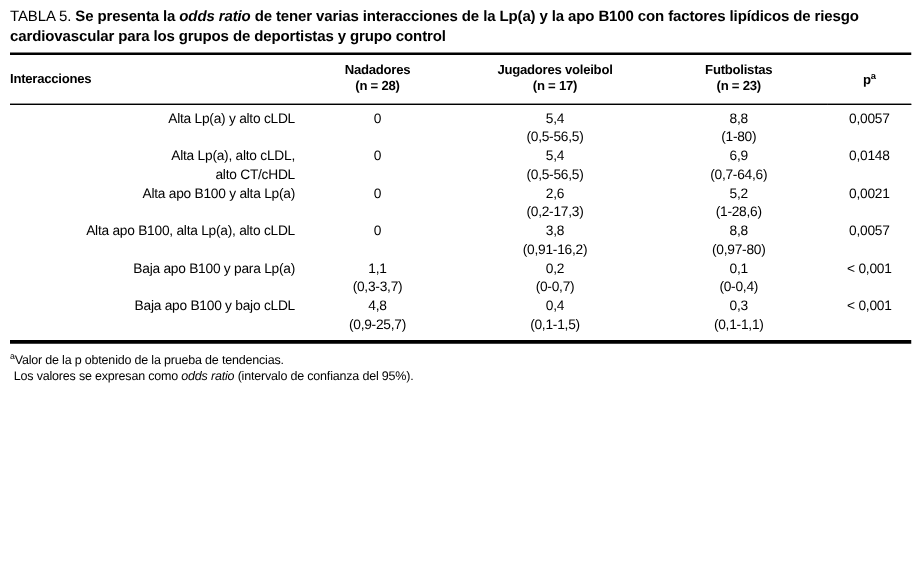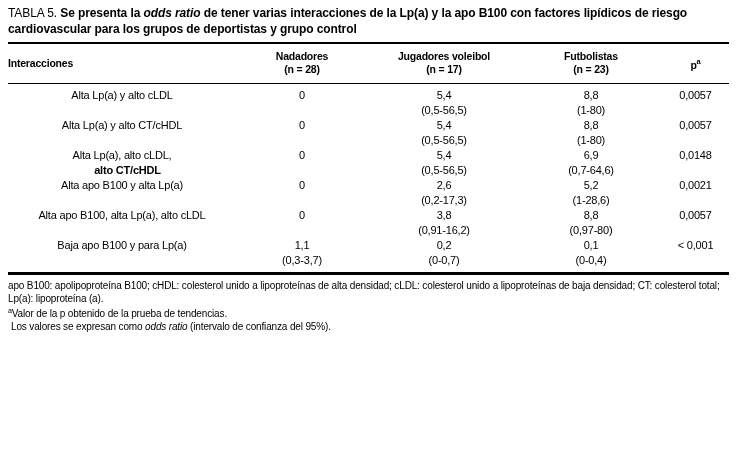--- a/index.html
+++ b/index.html
@@ -56,23 +56,23 @@
 
   tbody td {
     font-size: 11px;
     line-height: 15px;
     letter-spacing: -0.2px;
     padding: 0;
     vertical-align: top;
   }
   tbody tr:first-child td { padding-top: 4px; }
   tbody tr:last-child td { padding-bottom: 4px; }
-  td.c-label { text-align: center; }
+  td.c-label { text-align: right; }
   td.c-num, td.c-p { text-align: center; }
-  .lbl2 { padding-left: 11px; font-weight: bold; }
+  .lbl2 { padding-left: 11px; }
 
   .rule-bottom { border-top: 3px solid #000; }
 
   
   .footnotes {
     margin-top: 5px;
     font-size: 10px;
     line-height: 12.5px;
     letter-spacing: -0.15px;
   }
@@ -133,56 +133,35 @@
     </td>
     <td class="c-num">
       <div>8,8</div>
       <div>(1-80)</div>
     </td>
     <td class="c-p">
       <div>0,0057</div>
     </td>
   </tr>
 
-  <tr>
-    <td class="c-label">
-      <div>Alta Lp(a) y alto CT/cHDL</div>
-      <div class="lbl2"></div>
+
+  <tr>
+    <td class="c-label">
+      <div>Alta Lp(a), alto cLDL,</div>
+      <div class="lbl2">alto CT/cHDL</div>
     </td>
     <td class="c-num">
       <div>0</div>
       <div></div>
     </td>
     <td class="c-num">
       <div>5,4</div>
       <div>(0,5-56,5)</div>
     </td>
     <td class="c-num">
-      <div>8,8</div>
-      <div>(1-80)</div>
-    </td>
-    <td class="c-p">
-      <div>0,0057</div>
-    </td>
-  </tr>
-
-  <tr>
-    <td class="c-label">
-      <div>Alta Lp(a), alto cLDL,</div>
-      <div class="lbl2">alto CT/cHDL</div>
-    </td>
-    <td class="c-num">
-      <div>0</div>
-      <div></div>
-    </td>
-    <td class="c-num">
-      <div>5,4</div>
-      <div>(0,5-56,5)</div>
-    </td>
-    <td class="c-num">
       <div>6,9</div>
       <div>(0,7-64,6)</div>
     </td>
     <td class="c-p">
       <div>0,0148</div>
     </td>
   </tr>
 
   <tr>
     <td class="c-label">
@@ -246,24 +225,44 @@
     </td>
     <td class="c-num">
       <div>0,1</div>
       <div>(0-0,4)</div>
     </td>
     <td class="c-p">
       <div>&lt; 0,001</div>
     </td>
   </tr>
 
+  <tr>
+    <td class="c-label">
+      <div>Baja apo B100 y bajo cLDL</div>
+      <div class="lbl2"></div>
+    </td>
+    <td class="c-num">
+      <div>4,8</div>
+      <div>(0,9-25,7)</div>
+    </td>
+    <td class="c-num">
+      <div>0,4</div>
+      <div>(0,1-1,5)</div>
+    </td>
+    <td class="c-num">
+      <div>0,3</div>
+      <div>(0,1-1,1)</div>
+    </td>
+    <td class="c-p">
+      <div>&lt; 0,001</div>
+    </td>
+  </tr>
 </tbody>
   </table>
 
   <div class="rule-bottom"></div>
 
   <div class="footnotes">
-    <div class="fn-abbr">apo B100: apolipoproteína B100; cHDL: colesterol unido a lipoproteínas de alta densidad; cLDL: colesterol unido a lipoproteínas de baja densidad; CT: colesterol total; Lp(a): lipoproteína (a).</div>
     <div class="fn-pnote"><sup>a</sup><span>Valor de la p obtenido de la prueba de tendencias.</span></div>
     <div class="fn-values"><span>Los valores se expresan como </span><span class="italic">odds ratio</span><span> (intervalo de confianza del 95%).</span></div>
   </div>
 
 </div>
 
 </body></html>

